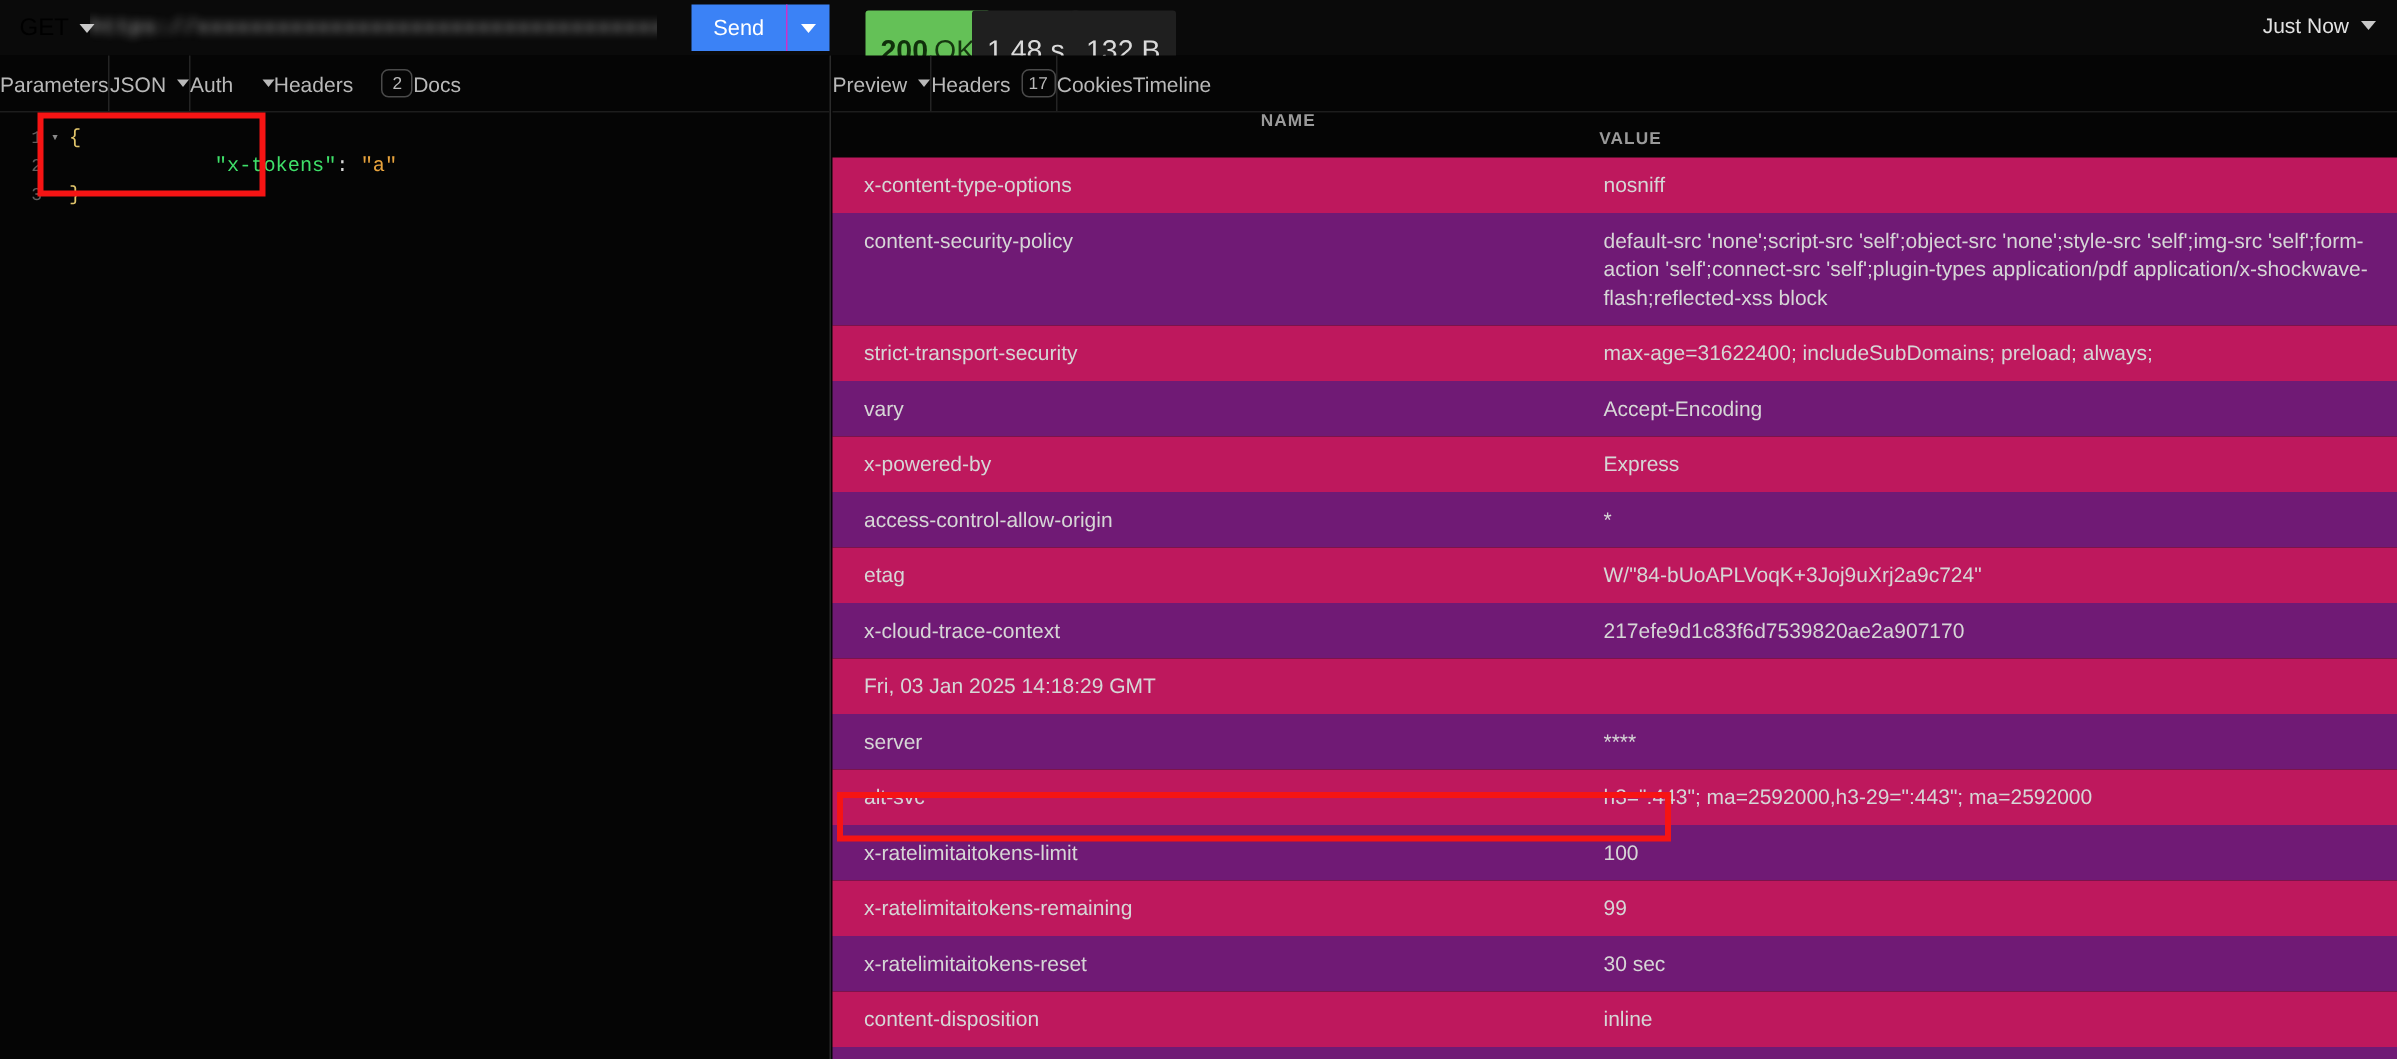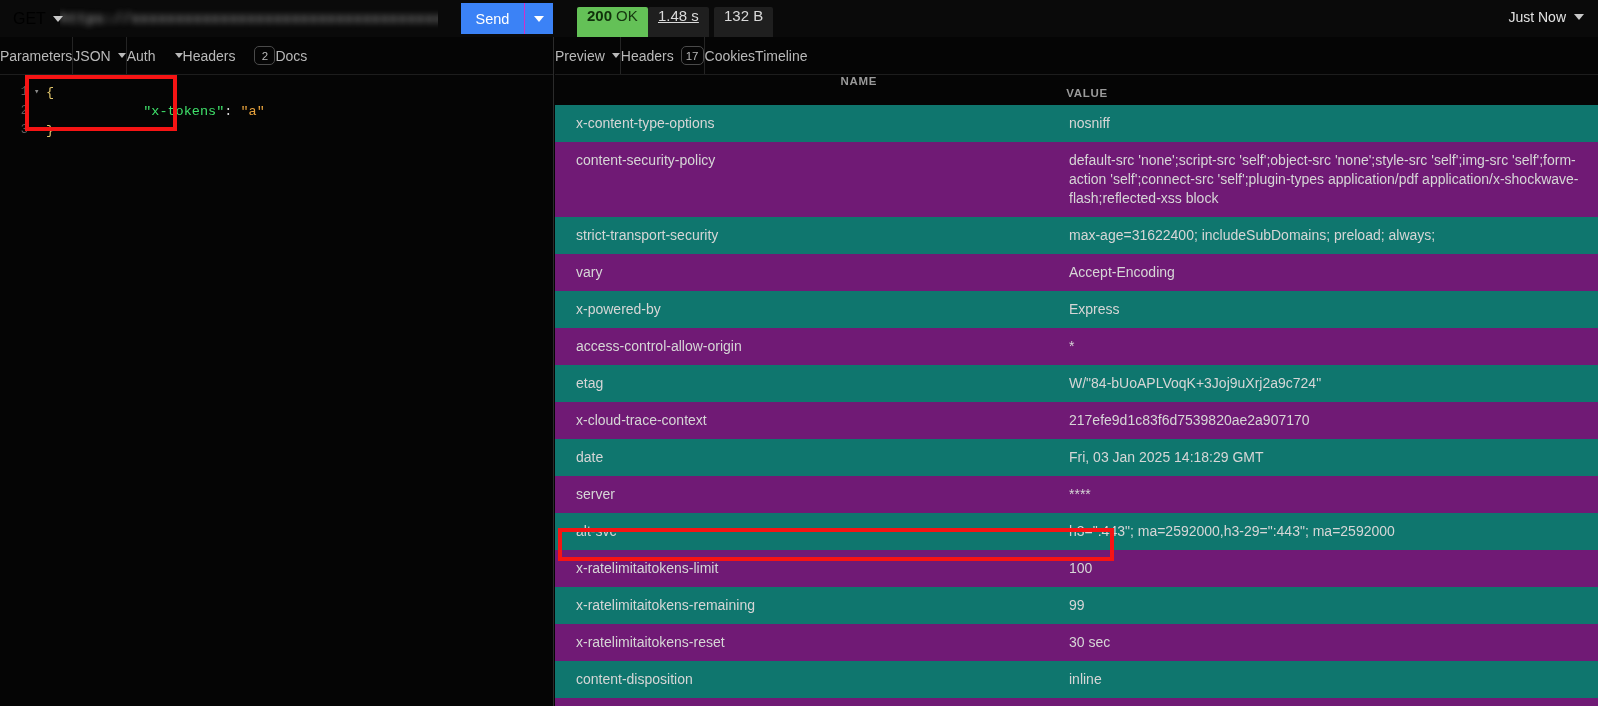--- a/index.html
+++ b/index.html
@@ -59,22 +59,22 @@
     display: flex; align-items: center; justify-content: center;
     border-left: 1px solid #d02fc8;
   }
   .send-caret {
     width: 0; height: 0;
     border-left: 5px solid transparent;
     border-right: 5px solid transparent;
     border-top: 6px solid #ffffff;
   }
   .pill {
-    height: 39px; display: inline-flex; align-items: flex-start;
-    padding: 0 10px; font-size: 15px; border-radius: 2px;
+    height: 39px; display: inline-flex; align-items: flex-end;
+    padding: 0 10px; font-size: 19px; border-radius: 2px;
     white-space: nowrap;
   }
   .pill-status {
     position: absolute; left: 577px; top: 7px;
     background: #64c157; color: #0d2a08;
   }
   .pill-status b { font-weight: bold; color: #10300b; margin-right: 4px; }
   .pill-status span.ok { color: #15360f; }
   .pill-time {
     position: absolute; left: 648px; top: 7px;
@@ -172,21 +172,21 @@
     font-weight: bold;
     flex-direction: column;
   }
   .th-name { width: 493px; }
   .th-value { flex: 1; }
   .trow {
     display: flex; align-items: flex-start;
     padding: 9px 14px 9px 21px;
     min-height: 30px;
   }
-  .trow.alt { background: #0f766e; }
+  .trow.alt { background: #be185d; }
   .trow.plain { background: #701a75; }
   .td-name {
     width: 493px; flex: 0 0 493px;
     color: #d6d6d6; font-size: 14px; line-height: 19px;
   }
   .td-value {
     flex: 1; color: #d6d6d6; font-size: 14px; line-height: 19px;
     word-break: break-word;
   }
 
@@ -326,21 +326,20 @@
         </div>
         <div class="trow alt">
           <div class="td-name">etag</div>
           <div class="td-value">W/"84-bUoAPLVoqK+3Joj9uXrj2a9c724"</div>
         </div>
         <div class="trow plain">
           <div class="td-name">x-cloud-trace-context</div>
           <div class="td-value">217efe9d1c83f6d7539820ae2a907170</div>
         </div>
         <div class="trow alt">
-          <div class="td-name">date</div>
           <div class="td-value">Fri, 03 Jan 2025 14:18:29 GMT</div>
         </div>
         <div class="trow plain">
           <div class="td-name">server</div>
           <div class="td-value">****</div>
         </div>
         <div class="trow alt">
           <div class="td-name">alt-svc</div>
           <div class="td-value">h3=":443"; ma=2592000,h3-29=":443"; ma=2592000</div>
         </div>

